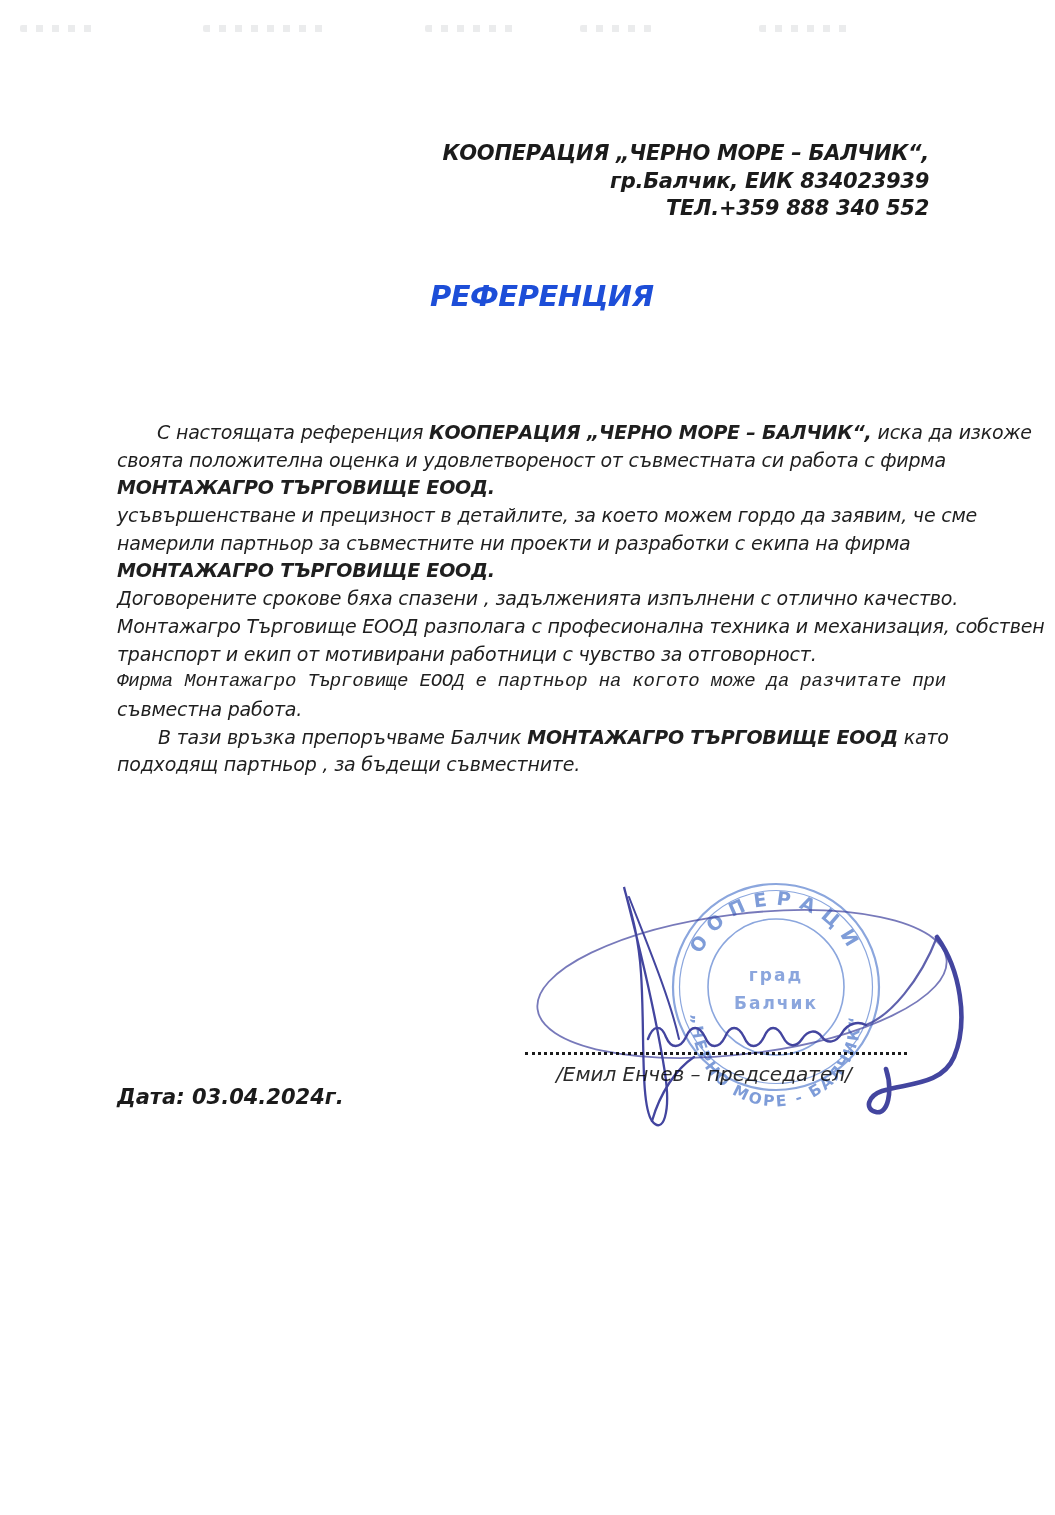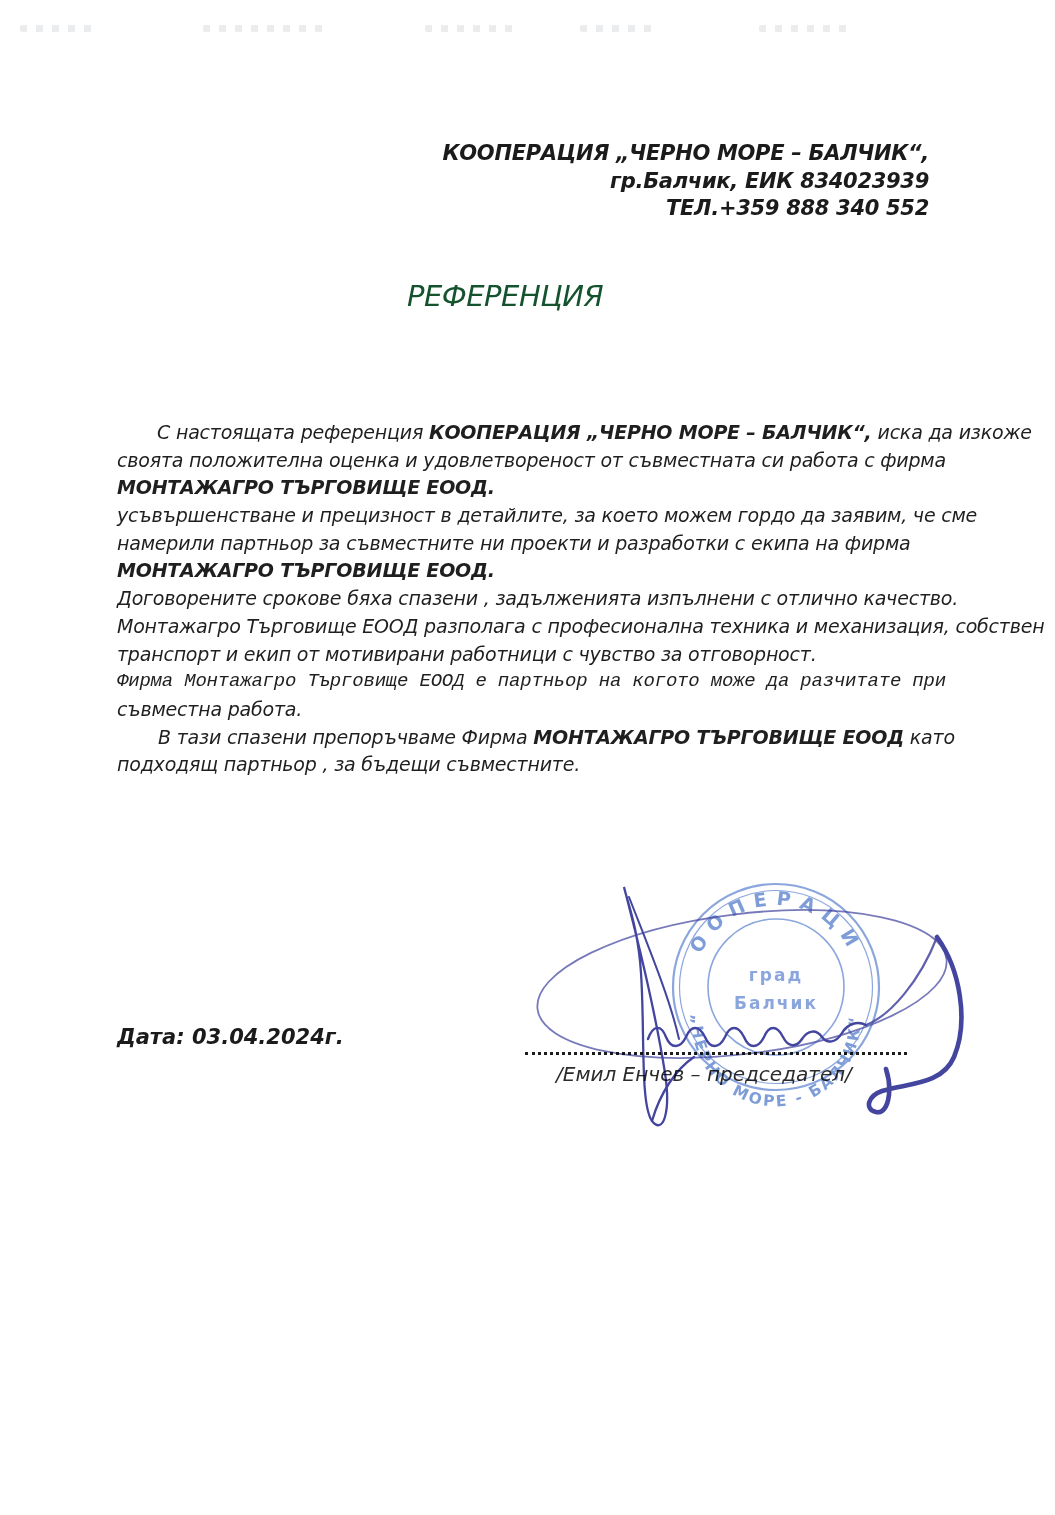--- a/index.html
+++ b/index.html
@@ -12,31 +12,31 @@
     position:absolute; height:7px; opacity:0.16; filter:blur(0.7px); border-radius:2px;
     background:repeating-linear-gradient(90deg,#8a8f96 0 7px, transparent 7px 16px);
   }
   .header {
     position:absolute; top:119px; right:126px; text-align:right;
     font-style:italic; font-weight:bold; font-size:21px; line-height:27.5px;
     letter-spacing:-0.3px; color:#1b1b1b; white-space:nowrap;
   }
   .email-value { border-bottom:2.5px solid #1b1b1b; padding-bottom:0px; }
   .doc-title {
-    position:absolute; left:407px; top:258px;
-    font-style:italic; font-weight:normal; font-size:29px; letter-spacing:-0.5px; color:#14532d;
+    position:absolute; left:430px; top:258px;
+    font-style:italic; font-weight:bold; font-size:29px; letter-spacing:-0.5px; color:#1d4ed8;
   }
   .body-text {
     position:absolute; left:117px; top:400px; width:880px;
     font-style:italic; font-size:19px; letter-spacing:-0.2px; color:#1f1f1f;
   }
   .body-line { height:27.7px; white-space:nowrap; }
   .seg.bold { font-weight:bold; }
   .date {
-    position:absolute; left:117px; top:1004px;
+    position:absolute; left:117px; top:1064px;
     font-style:italic; font-weight:bold; font-size:21px; color:#1b1b1b; white-space:nowrap;
   }
   .dotted-line {
     position:absolute; left:525px; top:1007px; width:382px; height:24px;
     border-bottom:3.5px dotted #1c1c1c;
   }
   .signatory {
     position:absolute; left:556px; top:1041px;
     font-style:italic; font-size:20px; color:#2b2b2b; white-space:nowrap;
   }
@@ -70,21 +70,21 @@
       <div class="body-line" style="padding-left: 0px;"><span class="seg">своята положителна оценка  и удовлетвореност от съвместната си работа с фирма</span></div>
       <div class="body-line" style="padding-left: 0px;"><span class="seg bold">МОНТАЖАГРО ТЪРГОВИЩЕ ЕООД.</span></div>
       <div class="body-line" style="padding-left: 0px;"><span class="seg">усъвършенстване и прецизност в детайлите, за което можем гордо да заявим, че сме</span></div>
       <div class="body-line" style="padding-left: 0px;"><span class="seg">намерили  партньор за съвместните ни проекти и разработки с екипа на фирма</span></div>
       <div class="body-line" style="padding-left: 0px;"><span class="seg bold">МОНТАЖАГРО ТЪРГОВИЩЕ ЕООД.</span></div>
       <div class="body-line" style="padding-left: 0px;"><span class="seg">Договорените срокове бяха спазени , задълженията изпълнени с отлично качество.</span></div>
       <div class="body-line" style="padding-left: 0px;"><span class="seg">Монтажагро Търговище ЕООД разполага с професионална техника и механизация, собствен</span></div>
       <div class="body-line" style="padding-left: 0px;"><span class="seg">транспорт и екип от мотивирани работници с чувство за отговорност.</span></div>
       <div class="body-line" style="padding-left: 0px; font-family: Liberation Mono, monospace;"><span class="seg">Фирма Монтажагро Търговище ЕООД  е партньор на когото може да разчитате  при</span></div>
       <div class="body-line" style="padding-left: 0px;"><span class="seg">съвместна работа.</span></div>
-      <div class="body-line" style="padding-left: 41px;"><span class="seg">В тази спазени препоръчваме  Фирма  </span><span class="seg bold">МОНТАЖАГРО ТЪРГОВИЩЕ ЕООД</span><span class="seg"> като</span></div>
+      <div class="body-line" style="padding-left: 41px;"><span class="seg">В тази връзка препоръчваме  Балчик  </span><span class="seg bold">МОНТАЖАГРО ТЪРГОВИЩЕ ЕООД</span><span class="seg"> като</span></div>
       <div class="body-line" style="padding-left: 0px;"><span class="seg">подходящ партньор , за бъдещи съвместните.</span></div>
     </div>
 
   <div class="date">Дата: 03.04.2024г.</div>
 
   <div class="dotted-line"></div>
 
   <div class="signatory">/Емил Енчев – председател/</div>
 
   <svg class="overlay-svg" viewBox="0 0 1055 1515">

